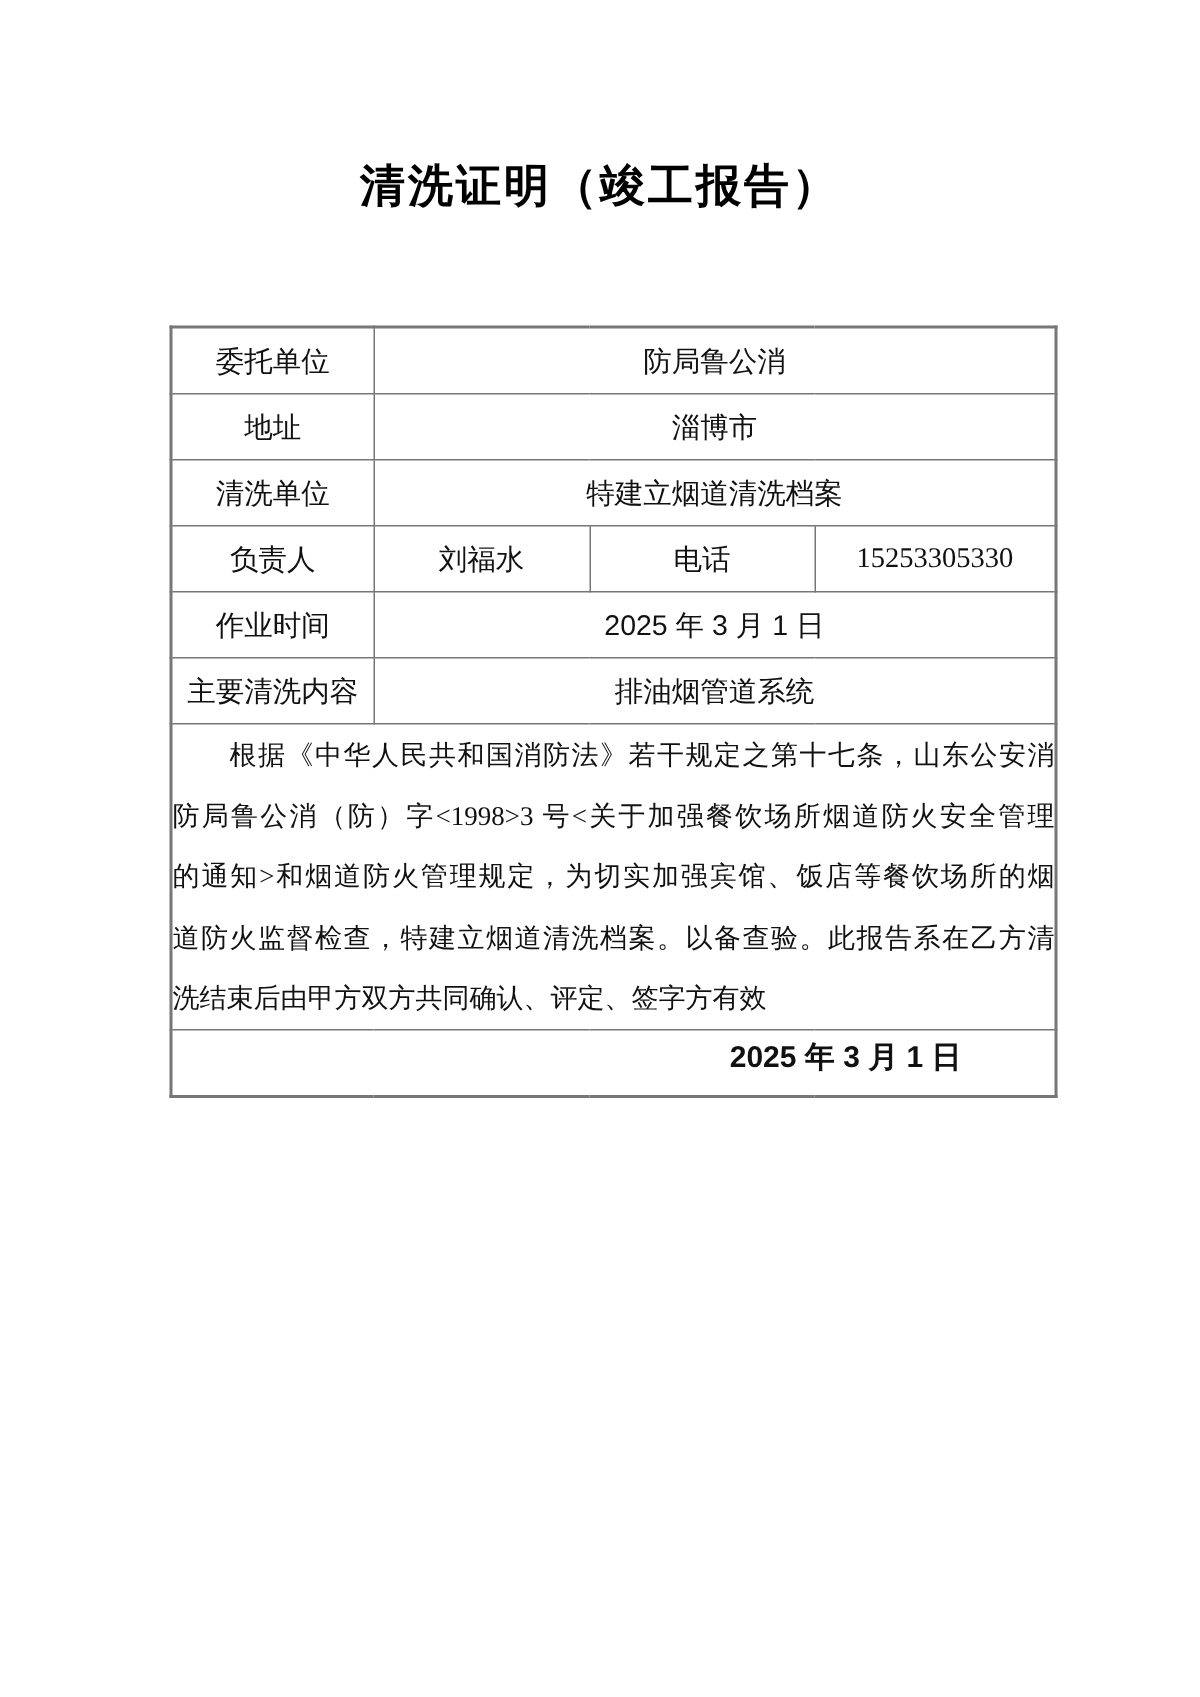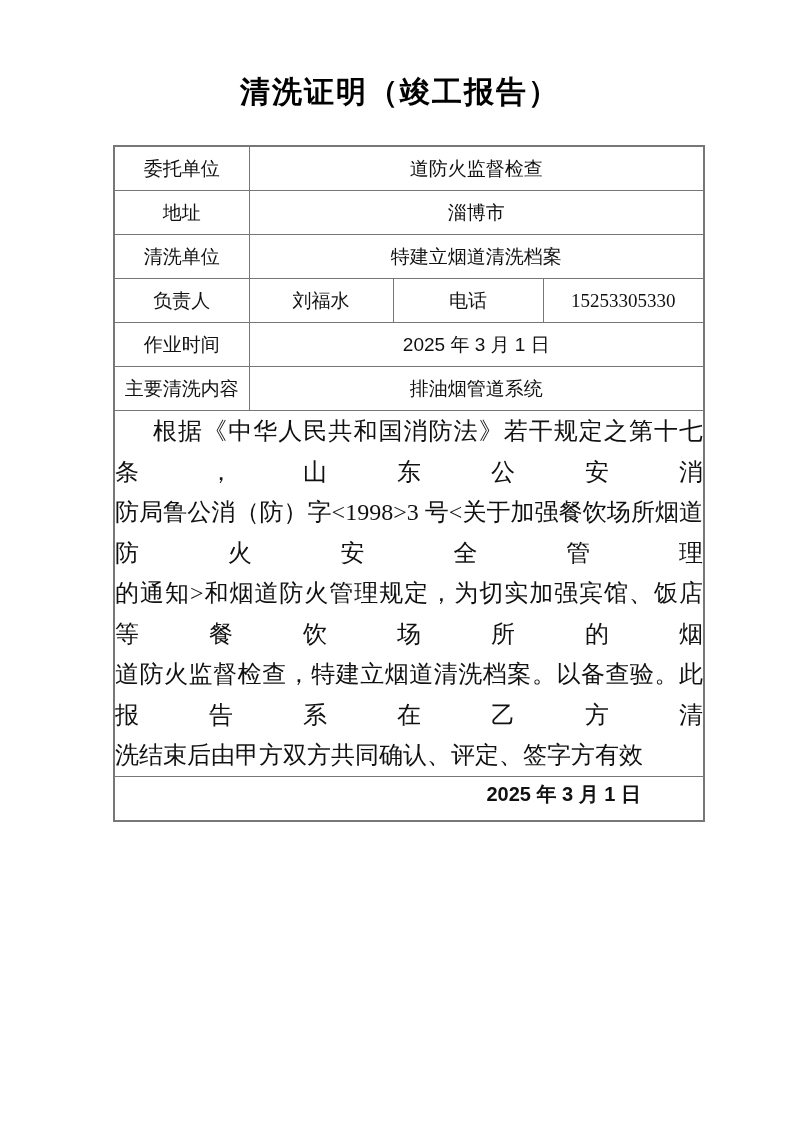--- a/index.html
+++ b/index.html
@@ -11,32 +11,32 @@
   body{
     width:800px;height:1131px;
     background:var(--page-bg);
     color:var(--text);
     font-family:"Liberation Serif","DejaVu Serif",serif;
     position:relative;
     overflow:hidden;
   }
   .title{
     margin:0;
-    padding-top:72px;
+    padding-top:104px;
     text-align:center;
     font-size:30px;
     font-weight:600;
     letter-spacing:2px;
     color:#000;
   }
   table.report{
     border-collapse:collapse;
     table-layout:fixed;
     width:590px;
-    margin:32px 0 0 113px;
+    margin:72px 0 0 113px;
     border:2px solid var(--border);
   }
   table.report td{
     border:1.5px solid var(--border);
     text-align:center;
     vertical-align:middle;
     font-size:19px;
     padding:0;
     height:43px;
     overflow:hidden;
@@ -49,21 +49,21 @@
     font-family:Liberation Serif, serif;
     font-size:20px;
   }
   td.notice-cell{
     height:206px;
     vertical-align:top;
     text-align:left;
     padding:3px 6px 0 6px;
   }
   .notice-line{
-    font-size:24px;
+    font-size:18px;
     line-height:40.5px;
     text-align:justify;
     text-align-last:justify;
     white-space:normal;
   }
   .notice-line.first{ text-indent:38px; }
   .notice-line.last{ text-align:right; text-align-last:left; }
   td.sign-cell{
     height:251px;
     position:relative;
@@ -88,21 +88,21 @@
   <table class="report">
     <colgroup>
       <col style="width:135px">
       <col style="width:144px">
       <col style="width:150px">
       <col style="width:161px">
     </colgroup>
     <tbody>
       <tr>
         <td>委托单位</td>
-        <td colspan="3">道防火监督检查</td>
+        <td colspan="3">防局鲁公消</td>
       </tr>
       <tr>
         <td>地址</td>
         <td colspan="3">淄博市</td>
       </tr>
       <tr>
         <td>清洗单位</td>
         <td colspan="3">特建立烟道清洗档案</td>
       </tr>
       <tr>

